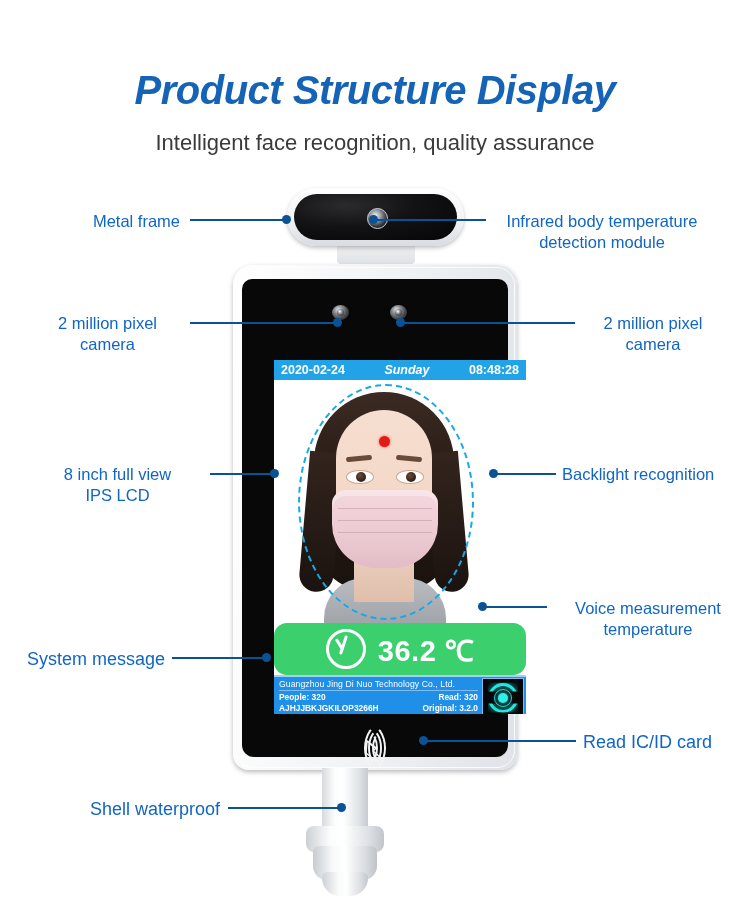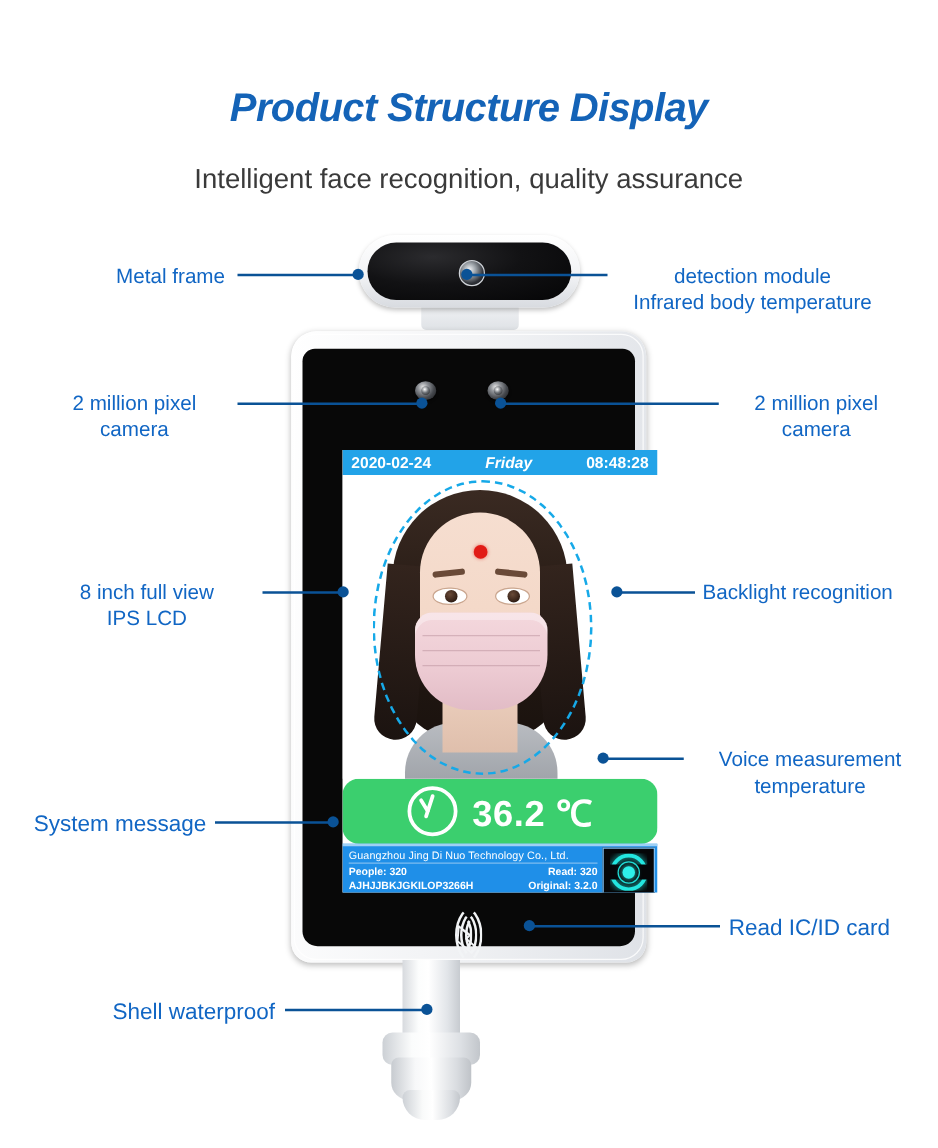--- a/index.html
+++ b/index.html
@@ -5,21 +5,21 @@
   html,body{margin:0;padding:0;}
   body{
     width:750px;height:918px;background:#ffffff;position:relative;
     font-family:"Liberation Sans", sans-serif;overflow:hidden;
   }
   .stage{position:absolute;inset:0;}
 
   
   .title{
     position:absolute;top:68px;left:0;width:750px;text-align:center;
-    font-size:32px;font-weight:bold;font-style:italic;color:#1463b7;
+    font-size:40px;font-weight:bold;font-style:italic;color:#1463b7;
     letter-spacing:-0.5px;
   }
   .subtitle{
     position:absolute;top:130px;left:0;width:750px;text-align:center;
     font-size:22px;color:#3a3a3a;
   }
 
   
   .label{position:absolute;color:#1166c4;font-size:16.5px;line-height:1.25;}
   .label.r{text-align:left;}
@@ -239,21 +239,21 @@
         <div class="pupil"></div>
       </div>
       <div class="cam" style="left:148px;top:26px;">
         <div class="pupil"></div>
       </div>
 
       <div class="screen">
 
         <div class="statusbar">
           <span>2020-02-24</span>
-          <span class="day">Friday</span>
+          <span class="day">Sunday</span>
           <span>08:48:28</span>
         </div>
 
         <div class="photo">
           <div class="hair"></div>
           <div class="shirt"></div>
           <div class="neck"></div>
           <div class="face"></div>
           <div class="brow lft"></div>
           <div class="brow rgt"></div>
@@ -331,22 +331,22 @@
   <div class="collar"></div>
   <div class="cap"></div>
 
   <div class="label l" style="left:35px;top:211px;width:145px;">Metal frame</div>
   <div class="lead" style="left:190px;top:219px;width:95px;"></div>
   <div class="dot" style="left:282px;top:215px;"></div>
 
   <div class="dot" style="left:369px;top:215px;"></div>
   <div class="lead" style="left:376px;top:219px;width:110px;"></div>
   <div class="label r c" style="left:492px;top:211px;width:220px;">
+    <div>Infrared body temperature</div>
     <div>detection module</div>
-    <div>Infrared body temperature</div>
   </div>
 
   <div class="label l c" style="left:35px;top:313px;width:145px;">
     <div>2 million pixel</div>
     <div>camera</div>
   </div>
   <div class="lead" style="left:190px;top:322px;width:146px;"></div>
   <div class="dot" style="left:333px;top:318px;"></div>
 
   <div class="dot" style="left:396px;top:318px;"></div>

